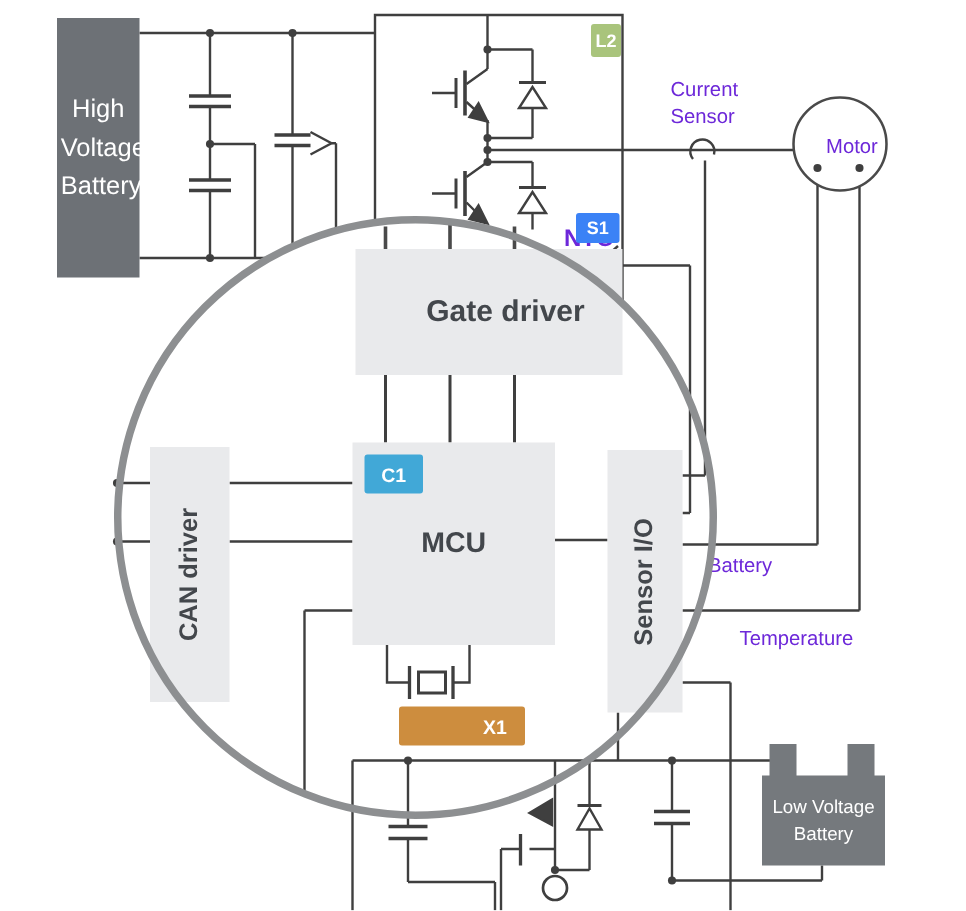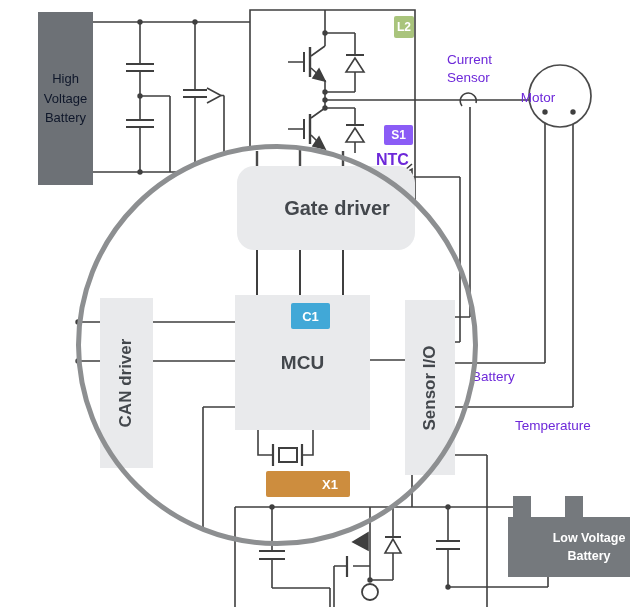--- a/index.html
+++ b/index.html
@@ -2,31 +2,31 @@
 <html><head>
 <meta charset="utf-8">
 <style>
   html,body{margin:0;padding:0;background:#fff;}
   .canvas{position:relative;width:644px;height:607px;background:#fff;overflow:hidden;
           font-family:"Liberation Sans",sans-serif;}
   svg.wiring{position:absolute;left:0;top:0;z-index:1;}
 
   .block{position:absolute;background:#e9eaec;color:#43474c;z-index:2;
          display:flex;align-items:center;justify-content:center;text-align:center;}
-  .batt{background:#6d7176;color:#0f172a;font-size:13px;font-weight:500;line-height:1.5;}
-  .lvbatt{background:#75797d;color:#fff;font-size:12.5px;font-weight:700;line-height:1.45;z-index:2;padding-left:40px;}
+  .batt{background:#6d7176;color:#ffffff;font-size:17px;font-weight:500;line-height:1.5;}
+  .lvbatt{background:#75797d;color:#fff;font-size:12.5px;font-weight:400;line-height:1.45;z-index:2;}
   .tab{position:absolute;top:-21px;width:18px;height:22px;background:#75797d;}
   .blocklabel{font-size:20px;font-weight:600;}
   .rot{transform:rotate(-90deg);white-space:nowrap;font-size:17px;font-weight:600;}
 
   .badge{position:absolute;z-index:3;color:#fff;font-weight:700;border-radius:2px;
          display:flex;align-items:center;justify-content:center;}
   .badge-l2{left:394px;top:16px;width:20px;height:22px;background:#a9c47c;font-size:12px;}
-  .badge-s1{left:384px;top:125px;width:29px;height:20px;background:#8b5cf6;font-size:12px;}
-  .badge-c1{left:243px;top:303px;width:39px;height:26px;background:#41a8d7;font-size:13px;margin-left:48px;}
+  .badge-s1{left:384px;top:142px;width:29px;height:20px;background:#3b82f6;font-size:12px;}
+  .badge-c1{left:243px;top:303px;width:39px;height:26px;background:#41a8d7;font-size:13px;}
   .badge-x1{left:266px;top:471px;width:40px;height:26px;background:#cd8d3e;font-size:13px;padding-left:44px;}
 
   .note{position:absolute;z-index:2;color:#6d28d9;font-size:13.5px;line-height:1.35;}
   .ring{position:absolute;z-index:4;left:76px;top:144px;width:402px;height:402px;
         box-sizing:border-box;border:5px solid #8d8f91;border-radius:50%;pointer-events:none;}
 </style>
 </head>
 <body>
 
 <div class="canvas">
@@ -128,21 +128,21 @@
         <circle cx="448" cy="507" r="2.7"></circle>
       <circle cx="448" cy="587" r="2.7"></circle>
         <circle cx="370" cy="580" r="2.7"></circle>
     </g>
   </svg>
 
   <div class="block batt" style="left:38px;top:12px;width:55px;height:173px;">
     <div style="width:50px;">High Voltage Battery</div>
   </div>
 
-  <div class="block" style="left:237px;top:166px;width:178px;height:84px;border-radius:17px;">
+  <div class="block" style="left:237px;top:166px;width:178px;height:84px;">
     <span class="blocklabel" style="padding-left:22px;">Gate driver</span>
   </div>
 
   <div class="block" style="left:235px;top:295px;width:135px;height:135px;">
     <span class="blocklabel" style="font-size:19px;text-align:right;">MCU</span>
   </div>
 
   <div class="block" style="left:100px;top:298px;width:53px;height:170px;">
     <span class="rot">CAN driver</span>
   </div>
@@ -150,26 +150,26 @@
   <div class="block" style="left:405px;top:300px;width:50px;height:175px;">
     <span class="rot">Sensor I/O</span>
   </div>
 
   <div class="block lvbatt" style="left:508px;top:517px;width:82px;height:60px;">
     <div class="tab" style="left:5px;"></div>
     <div class="tab" style="left:57px;"></div>
     <div style="width:78px;">Low Voltage Battery</div>
   </div>
 
-  <div class="note" style="left:500px;top:89px;width:76px;text-align:center;font-size:13.5px;">Motor</div>
+  <div class="note" style="left:530px;top:89px;width:76px;text-align:center;font-size:13.5px;">Motor</div>
 
   <div class="badge badge-l2">L2</div>
   <div class="badge badge-s1">S1</div>
   <div class="badge badge-c1">C1</div>
   <div class="badge badge-x1">X1</div>
 
   <div class="note" style="left:447px;top:51px;width:62px;">Current Sensor</div>
   <div class="note" style="left:376px;top:149px;font-weight:600;font-size:16px;">NTC</div>
   <div class="note" style="left:472px;top:368px;">Battery</div>
-  <div class="note" style="left:515px;top:417px;">Temperature</div>
+  <div class="note" style="left:493px;top:417px;">Temperature</div>
 
   <div class="ring"></div>
 </div>
 
 </body></html>

